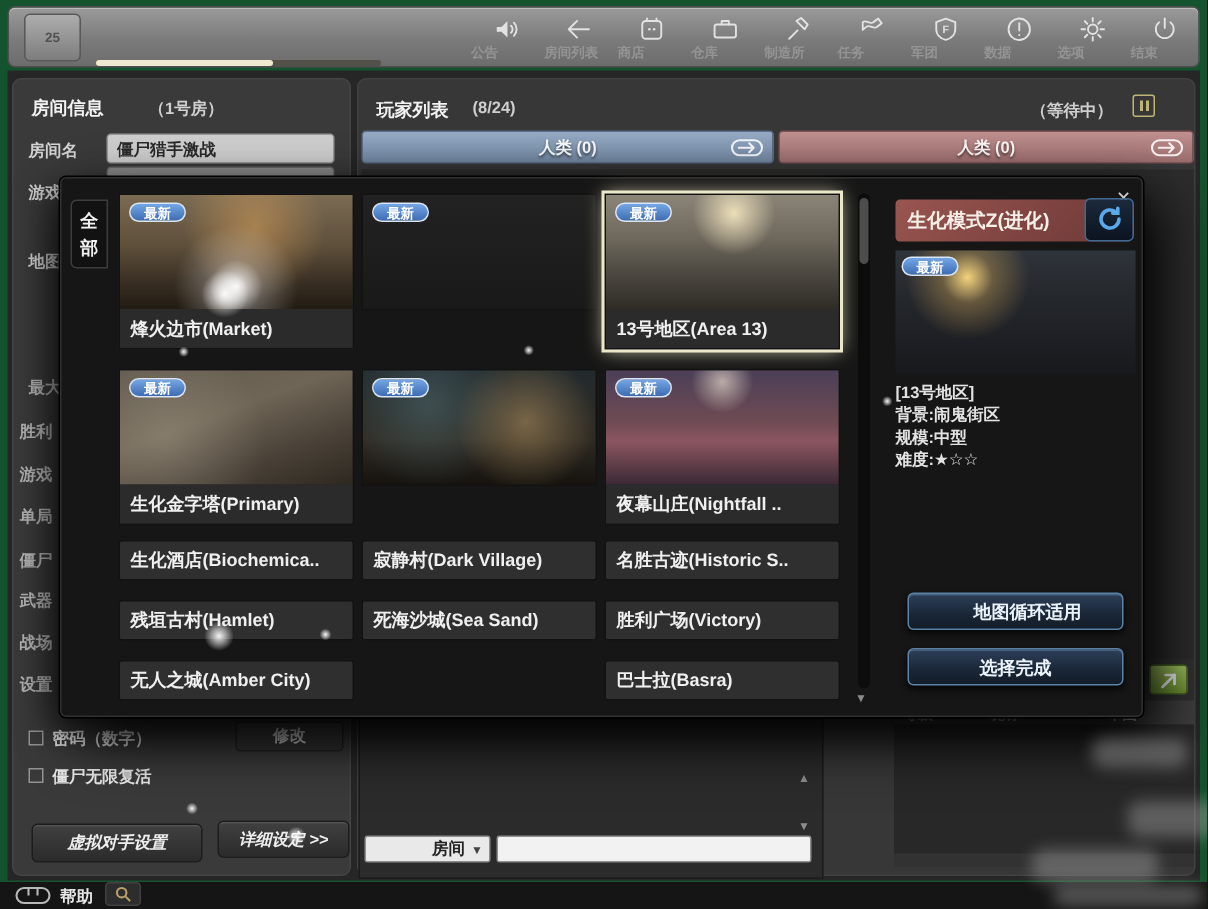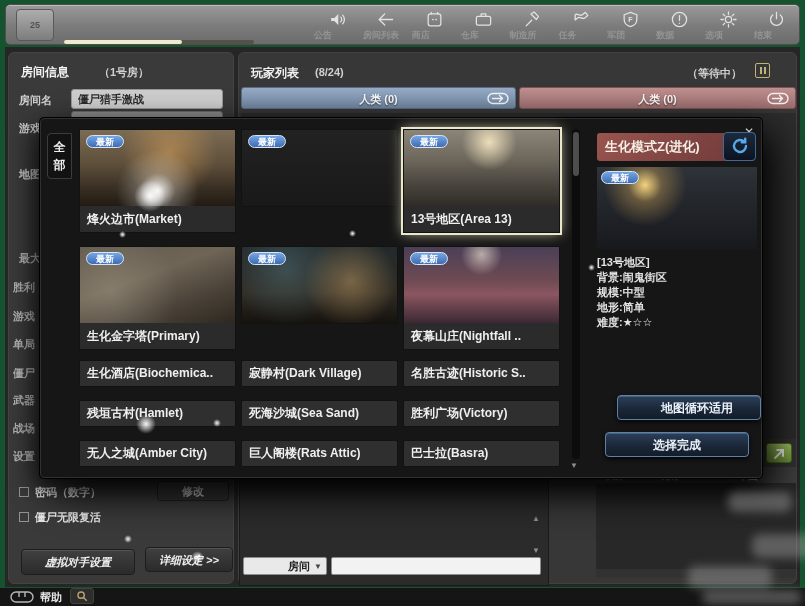--- a/index.html
+++ b/index.html
@@ -400,23 +400,20 @@
       </div>
     <div class="tile text-tile t10">
         <div class="tile-label">死海沙城(Sea Sand)</div>
       </div>
     <div class="tile text-tile t11">
         <div class="tile-label">胜利广场(Victory)</div>
       </div>
     <div class="tile text-tile t12">
         <div class="tile-label">无人之城(Amber City)</div>
       </div>
-    <div class="tile text-tile t13">
-        <div class="tile-label">巨人阁楼(Rats Attic)</div>
-      </div>
     <div class="tile text-tile t14">
         <div class="tile-label">巴士拉(Basra)</div>
       </div>
 
     <div class="abs scrolltrack"></div>
     <div class="abs scrollthumb"></div>
     <span class="scr-arrow" style="left:529px;top:342px;">▼</span>
 
     <div class="abs modebar">
       <span>生化模式Z(进化)</span>
@@ -429,24 +426,23 @@
           </g>
         </svg>
     </div>
     <div class="abs th-detail" style="left:556px;top:48px;">
       <div class="badge" style="left:4px;top:4px;">最新</div>
     </div>
     <div class="abs" style="left:556px;top:136px;width:164px;">
       <div class="infoline">[13号地区]</div>
       <div class="infoline">背景:闹鬼街区</div>
       <div class="infoline">规模:中型</div>
-      <div class="infoline">地形:简单</div>
       <div class="infoline">难度:★☆☆</div>
     </div>
-    <div class="dlg-btn" style="left:576px;top:276px;padding-left:16px;">地图循环适用</div>
+    <div class="dlg-btn" style="left:564px;top:276px;padding-left:16px;">地图循环适用</div>
     <div class="dlg-btn" style="left:564px;top:313px;">选择完成</div>
   </div>
 
   <div class="abs bottombar">
     <svg class="abs" style="left:10px;top:3px;width:24px;height:12px;" viewBox="0 0 24 12">
         <g fill="none" stroke="#b8b8b8" stroke-width="1.4">
           <rect x="1" y="1" width="22" height="10" rx="5"></rect>
           <path d="M9 1v5M15 1v5"></path>
         </g>
       </svg>

